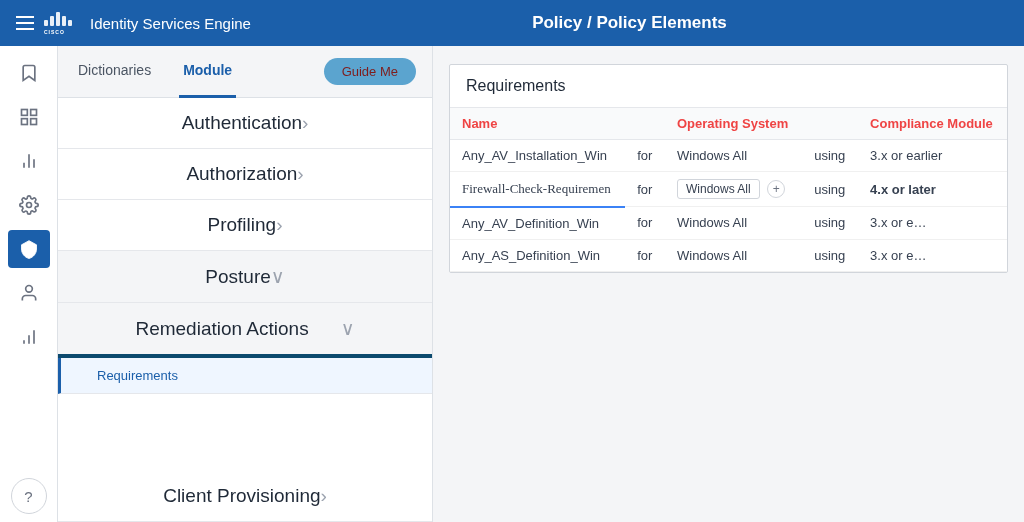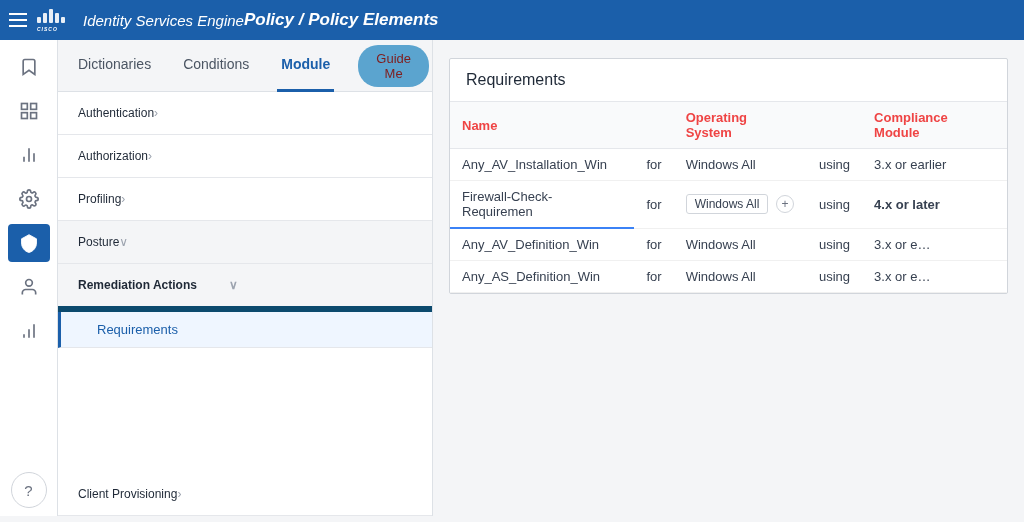--- a/index.html
+++ b/index.html
@@ -1,39 +1,38 @@
 <!DOCTYPE html>
 <html><head>
   <meta charset="utf-8">
   <style>
     * { box-sizing: border-box; margin: 0; padding: 0; }
     body { font-family: -apple-system, BlinkMacSystemFont, 'Segoe UI', Arial, sans-serif; font-size: 13px; background: #f4f5f7; width: 1024px; height: 522px; overflow: hidden; }
 
     
     .top-bar {
       background: #1b5faa;
-      height: 40px;
+      height: 46px;
       display: flex;
       align-items: center;
-      padding: 0 9px;
+      padding: 0 16px;
       color: white;
-      font-style: italic;
     }
     .top-bar-left {
       display: flex;
       align-items: center;
       gap: 10px;
     }
     .hamburger { cursor: pointer; display: flex; flex-direction: column; gap: 4px; }
     .hamburger span { display: block; width: 18px; height: 2px; background: white; }
     .cisco-logo {
       display: flex; align-items: center; gap: 2px;
     }
     .app-title { font-size: 15px; font-weight: 500; color: white; }
-    .top-bar-center { flex: 1; text-align: left; }
+    .top-bar-center { flex: 1; text-align: center; }
     .page-title { font-size: 17px; font-weight: 700; color: white; }
 
     
     .main-layout { display: flex; height: 476px; }
 
     
     .icon-sidebar {
       width: 58px;
       background: #fff;
       border-right: 1px solid #dde1e6;
@@ -95,33 +94,33 @@
       color: #7f1d1d;
       border: none;
       border-radius: 20px;
       padding: 6px 18px;
       font-size: 13px;
       cursor: pointer;
     }
 
     
     .nav-item {
-      display: flex; align-items: center; justify-content: flex-start;
+      display: flex; align-items: center; justify-content: center;
       padding: 14px 20px;
       border-bottom: 1px solid #e5e7eb;
       cursor: pointer;
       color: #1f2937;
-      font-size: 12px;
+      font-size: 19px;
     }
     .nav-item.expanded { background: #f4f5f7; }
     .nav-item.sub-section {
       padding-left: 20px;
-      font-weight: 700;
+      font-weight: 400;
       background: #f4f5f7;
-      border-bottom: 6px solid #0c4a6e;
+      border-bottom: 4px solid #0c4a6e;
       gap: 32px;
     }
     .sub-item {
       padding: 10px 20px 10px 36px;
       border-bottom: 1px solid #e5e7eb;
       cursor: pointer;
       font-size: 13px;
       color: #374151;
       border-left: 3px solid transparent;
     }
@@ -164,21 +163,21 @@
       background: #f9fafb;
       border-bottom: 1px solid #e5e7eb;
     }
     .req-table td {
       padding: 8px 12px;
       font-size: 13px;
       color: #374151;
       border-bottom: 1px solid #f0f0f0;
     }
     .req-table tr.highlighted { background: #fff; }
-    .req-table tr.highlighted td:first-child { border-bottom: 2px solid #3b82f6; }
+    .req-table tr.highlighted td:first-child { border-bottom: 2px solid #3b82f6; font-family: Liberation Serif, serif; }
     .for-text { color: #9ca3af; font-size: 12px; }
     .using-text { color: #9ca3af; font-size: 12px; }
     .bold-val { font-weight: 700; color: #1f2937; }
     .os-badge {
       background: white;
       border: 1px solid #d1d5db;
       border-radius: 3px;
       padding: 2px 8px;
       font-size: 12px;
     }
@@ -271,21 +270,20 @@
     </div>
     <div class="bottom-help" style="position:static;margin-top:auto;margin-bottom:8px;width:36px;height:36px;border-radius:50%;background:white;border:1px solid #d1d5db;display:flex;align-items:center;justify-content:center;color:#6b7280;font-size:15px;cursor:pointer;">?</div>
   </div>
 
   <div class="content-area">
 
     <div class="secondary-sidebar">
 
       <div class="tabs-bar">
         <div class="tab-item">Dictionaries</div>
-        <div class="tab-item">Conditions</div>
         <div class="tab-item active">Module</div>
         <button class="guide-me-btn">Guide Me</button>
       </div>
 
       <div class="nav-item">
         <span>Authentication</span>
         <span style="color:#9ca3af;">›</span>
       </div>
       <div class="nav-item">
         <span>Authorization</span>

